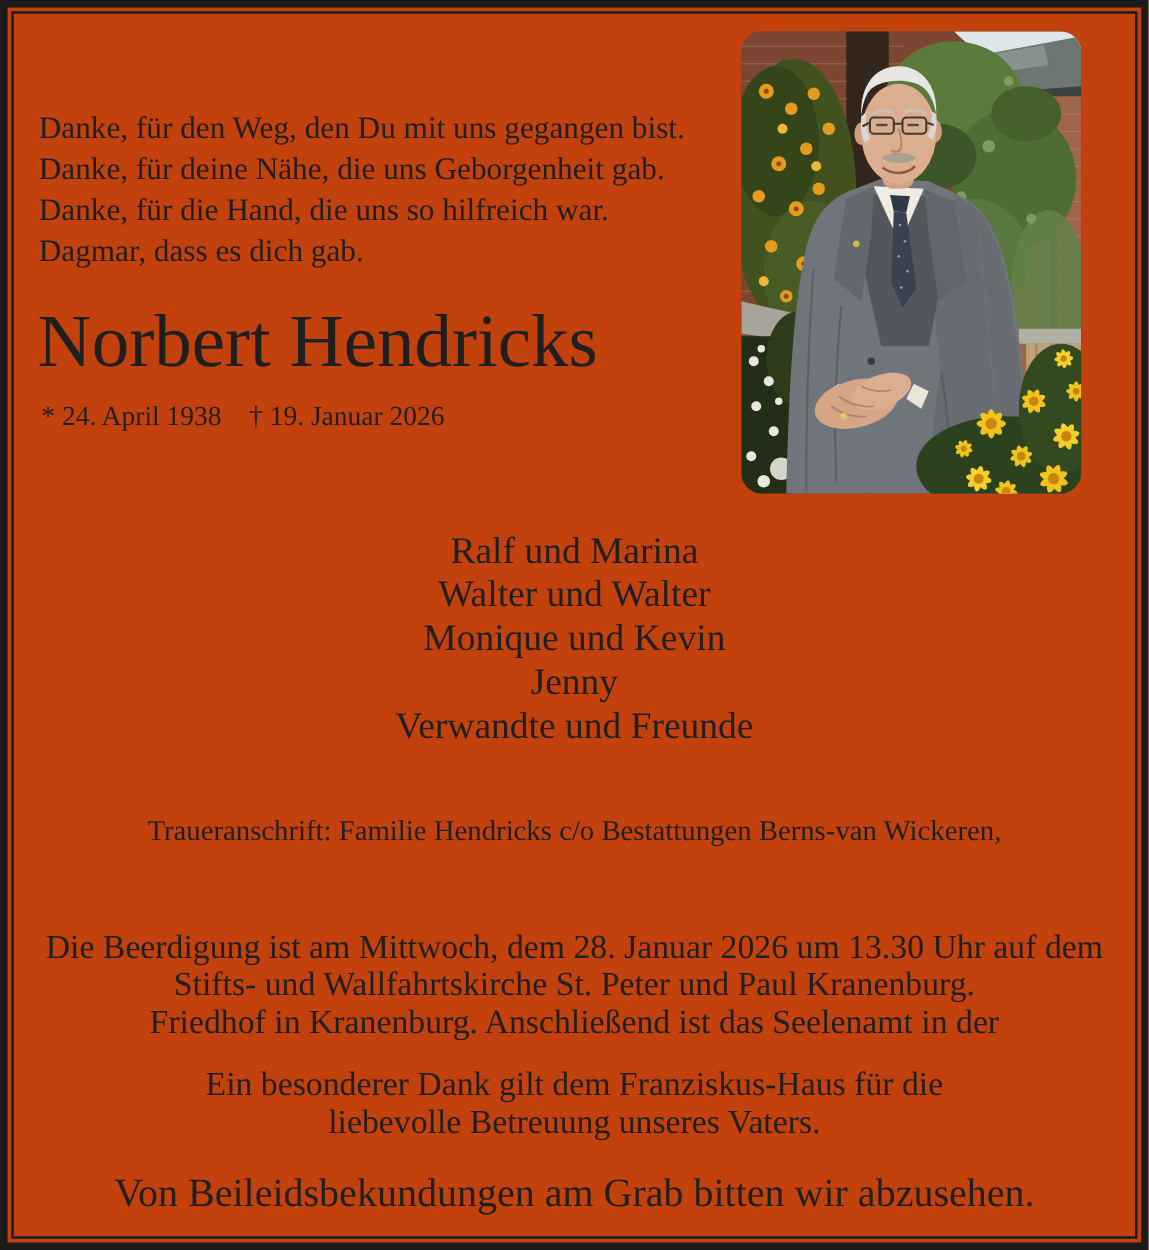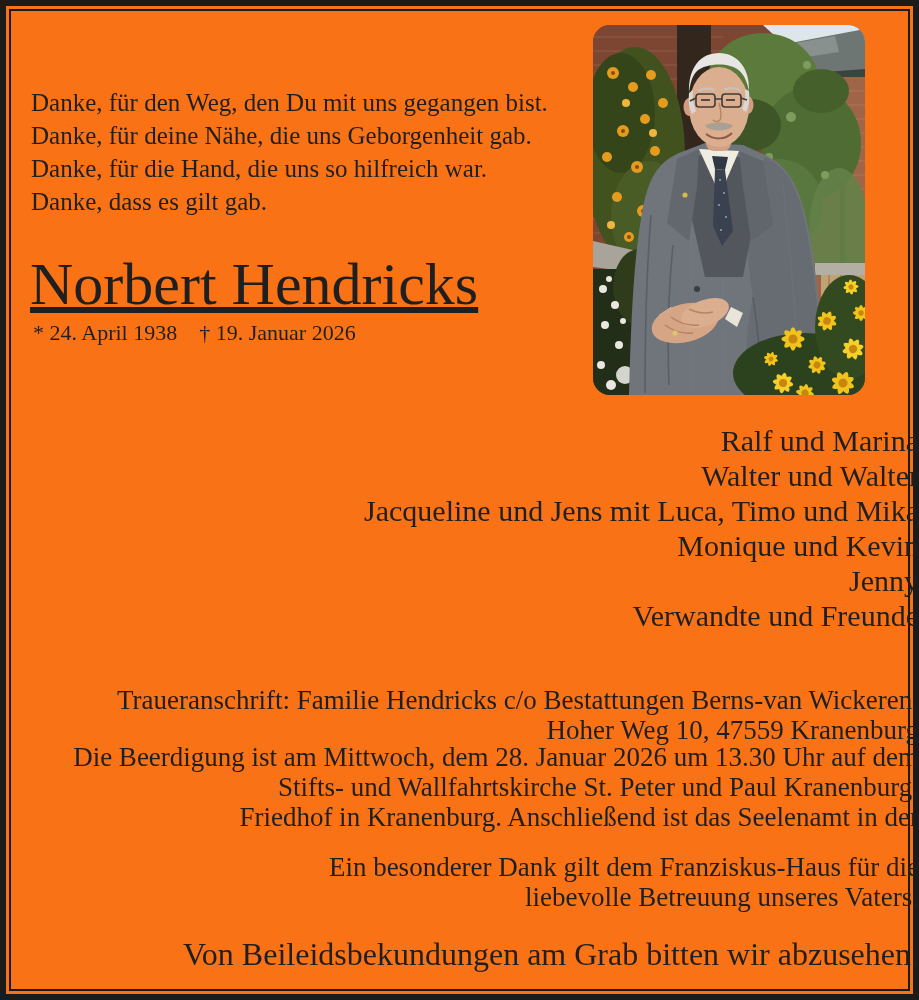--- a/index.html
+++ b/index.html
@@ -1,57 +1,57 @@
 <!DOCTYPE html>
 <html lang="de"><head>
 <meta charset="utf-8">
 <title>Traueranzeige</title>
 <style>
   html,body{margin:0;padding:0;background:#ffffff;}
   .sheet{
     position:relative;
     width:919px;height:1000px;
-    background:#f97316;
+    background:#c2410c;
     color:#1f1f1f;
     font-family:"Liberation Serif","DejaVu Serif",serif;
     overflow:hidden;
   }
   .frame-outer{position:absolute;inset:0;border:6px solid #1b1b1b;pointer-events:none;}
   .frame-inner{position:absolute;inset:9px;border:2px solid #1b1b1b;pointer-events:none;}
 
   .verse{position:absolute;left:31px;top:86px;font-size:25px;line-height:33px;white-space:nowrap;}
-  .name{position:absolute;left:30px;top:253px;margin:0;font-size:60px;font-weight:normal;line-height:1.05;white-space:nowrap;text-decoration:underline;}
+  .name{position:absolute;left:30px;top:242px;margin:0;font-size:60px;font-weight:normal;line-height:1.05;white-space:nowrap;}
   .dates{position:absolute;left:33px;top:320px;font-size:22px;white-space:nowrap;}
   .dates .death{margin-left:22px;}
 
   .photo{
     position:absolute;left:593px;top:25px;width:272px;height:370px;
     border-radius:17px;overflow:hidden;background:#7c4632;
   }
   .photo svg{display:block;width:100%;height:100%;}
 
-  .centered{position:absolute;left:0;right:0;text-align:right;white-space:nowrap;}
+  .centered{position:absolute;left:0;right:0;text-align:center;white-space:nowrap;}
   .mourners{top:423px;font-size:30px;line-height:35px;}
-  .address{top:685px;font-size:27px;line-height:30px;}
+  .address{top:650px;font-size:23px;line-height:30px;}
   .funeral{top:742px;font-size:27px;line-height:30px;}
   .thanks{top:852px;font-size:27px;line-height:30px;}
   .closing{top:939px;font-size:32px;line-height:30px;}
 </style>
 </head>
 <body>
 
 <div class="sheet">
   <div class="frame-outer"></div>
   <div class="frame-inner"></div>
 
   <div class="verse">
     <div>Danke, für den Weg, den Du mit uns gegangen bist.</div>
     <div>Danke, für deine Nähe, die uns Geborgenheit gab.</div>
     <div>Danke, für die Hand, die uns so hilfreich war.</div>
-    <div>Danke, dass es gilt gab.</div>
+    <div>Dagmar, dass es dich gab.</div>
   </div>
 
   <h1 class="name">Norbert Hendricks</h1>
 
   <div class="dates">
     <span>* 24. April 1938</span><span class="death">† 19. Januar 2026</span>
   </div>
 
   <div class="photo" role="img" aria-label="Elderly man with white hair, glasses and moustache in a grey suit with dark tie, hands folded, standing before a brick house with trees, climbing orange flowers and yellow chrysanthemums">
     <svg viewBox="0 0 272 370" preserveAspectRatio="none">
@@ -339,29 +339,27 @@
             <circle r="3.5" fill="#c8860e"></circle>
           </g>
         </g>
       </g>
     </svg>
   </div>
 
   <div class="centered mourners">
     <div>Ralf und Marina</div>
     <div>Walter und Walter</div>
-    <div>Jacqueline und Jens mit Luca, Timo und Mika</div>
     <div>Monique und Kevin</div>
     <div>Jenny</div>
     <div>Verwandte und Freunde</div>
   </div>
 
   <div class="centered address">
     <div>Traueranschrift: Familie Hendricks c/o Bestattungen Berns-van Wickeren,</div>
-    <div>Hoher Weg 10, 47559 Kranenburg</div>
   </div>
 
   <div class="centered funeral">
     <div>Die Beerdigung ist am Mittwoch, dem 28. Januar 2026 um 13.30 Uhr auf dem</div>
     <div>Stifts- und Wallfahrtskirche St. Peter und Paul Kranenburg.</div>
     <div>Friedhof in Kranenburg. Anschließend ist das Seelenamt in der</div>
   </div>
 
   <div class="centered thanks">
     <div>Ein besonderer Dank gilt dem Franziskus-Haus für die</div>

